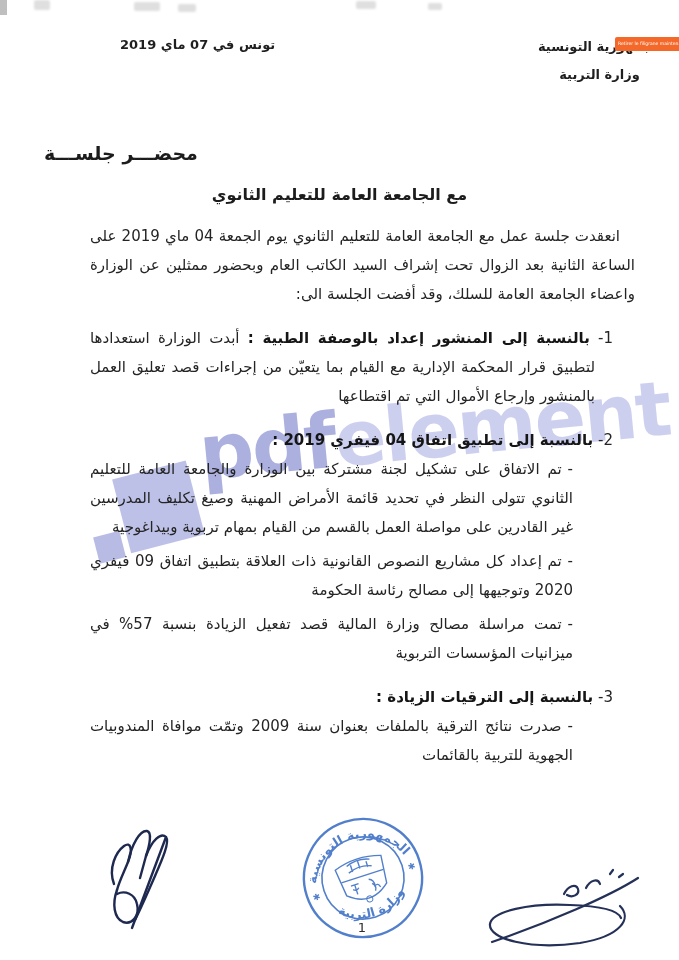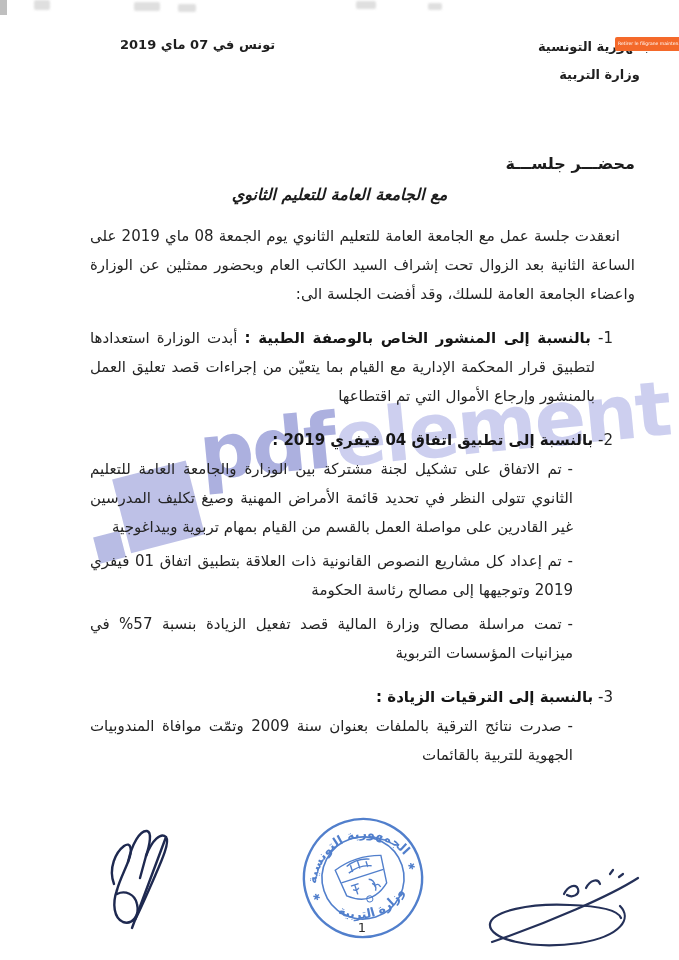--- a/index.html
+++ b/index.html
@@ -20,26 +20,26 @@
     font-size:13px;font-weight:bold;color:#1f1f1f;z-index:2;
   }
   .wm-badge{
     position:absolute;top:37px;right:0;height:14px;max-width:58px;z-index:6;
     background:#f4692a;border-radius:2px 0 0 2px;color:#fff;
     font-size:4.5px;line-height:14px;padding:0 3px;white-space:nowrap;overflow:hidden;
     cursor:pointer;
   }
   
   .doc-title{
-    position:absolute;top:142px;left:44px;right:44px;text-align:right;direction:rtl;
-    font-size:16px;font-weight:bold;color:#1c1c1c;z-index:2;margin-top:12px;
+    position:absolute;top:142px;left:44px;right:44px;text-align:left;direction:rtl;
+    font-size:19px;font-weight:bold;color:#1c1c1c;z-index:2;
   }
   .doc-subtitle{
     position:absolute;top:185px;left:44px;right:44px;text-align:center;direction:rtl;
-    font-size:16px;font-weight:bold;color:#1c1c1c;z-index:2;font-style:italic;
+    font-size:16px;font-weight:bold;color:#1c1c1c;z-index:2;
   }
   
   .body-text{
     position:absolute;top:222px;left:0;right:0;padding:0 44px 0 90px;
     direction:rtl;text-align:justify;font-size:15px;line-height:29px;color:#242424;z-index:2;
   }
   .intro{text-indent:15px;margin:0;}
   .item{padding-right:40px;text-indent:-18px;margin-top:15px;}
   .item b{color:#151515;}
   .bullets{margin-top:0;}
@@ -86,35 +86,35 @@
   <div class="doc-title">محضـــر جلســـة</div>
   <div class="doc-subtitle">مع الجامعة العامة للتعليم الثانوي</div>
 
   <div class="watermark">
     <div class="wm-sq-big"></div>
     <div class="wm-sq-small"></div>
     <div class="wm-text"><span class="wm-pdf">pdf</span><span class="wm-element">element</span></div>
   </div>
 
   <div class="body-text">
-    <p class="intro">انعقدت جلسة عمل مع الجامعة العامة للتعليم الثانوي يوم الجمعة 08 ماي 2019 على الساعة الثانية بعد الزوال تحت إشراف السيد الكاتب العام وبحضور ممثلين عن الوزارة واعضاء الجامعة العامة للسلك، وقد أفضت الجلسة الى:</p>
+    <p class="intro">انعقدت جلسة عمل مع الجامعة العامة للتعليم الثانوي يوم الجمعة 04 ماي 2019 على الساعة الثانية بعد الزوال تحت إشراف السيد الكاتب العام وبحضور ممثلين عن الوزارة واعضاء الجامعة العامة للسلك، وقد أفضت الجلسة الى:</p>
 
     <div class="item">
       <span>1-</span>
-      <b>بالنسبة إلى المنشور الخاص بالوصفة الطبية :</b>
+      <b>بالنسبة إلى المنشور إعداد بالوصفة الطبية :</b>
       <span>أبدت الوزارة استعدادها لتطبيق قرار المحكمة الإدارية مع القيام بما يتعيّن من إجراءات قصد تعليق العمل بالمنشور وإرجاع الأموال التي تم اقتطاعها</span>
     </div>
 
     <div class="item">
       <span>2-</span>
       <b>بالنسبة إلى تطبيق اتفاق 04 فيفري 2019 :</b>
     </div>
     <div class="bullets">
       <div class="bullet"><span class="b-dash">-</span><span>تم الاتفاق على تشكيل لجنة مشتركة بين الوزارة والجامعة العامة للتعليم الثانوي تتولى النظر في تحديد قائمة الأمراض المهنية وصيغ تكليف المدرسين غير القادرين على مواصلة العمل بالقسم من القيام بمهام تربوية وبيداغوجية</span></div>
-      <div class="bullet"><span class="b-dash">-</span><span>تم إعداد كل مشاريع النصوص القانونية ذات العلاقة بتطبيق اتفاق 01 فيفري 2019 وتوجيهها إلى مصالح رئاسة الحكومة</span></div>
+      <div class="bullet"><span class="b-dash">-</span><span>تم إعداد كل مشاريع النصوص القانونية ذات العلاقة بتطبيق اتفاق 09 فيفري 2020 وتوجيهها إلى مصالح رئاسة الحكومة</span></div>
       <div class="bullet"><span class="b-dash">-</span><span>تمت مراسلة مصالح وزارة المالية قصد تفعيل الزيادة بنسبة 57% في ميزانيات المؤسسات التربوية</span></div>
     </div>
 
     <div class="item">
       <span>3-</span>
       <b>بالنسبة إلى الترقيات الزيادة :</b>
     </div>
     <div class="bullets">
       <div class="bullet"><span class="b-dash">-</span><span>صدرت نتائج الترقية بالملفات بعنوان سنة 2009 وتمّت موافاة المندوبيات الجهوية للتربية بالقائمات</span></div>
     </div>

